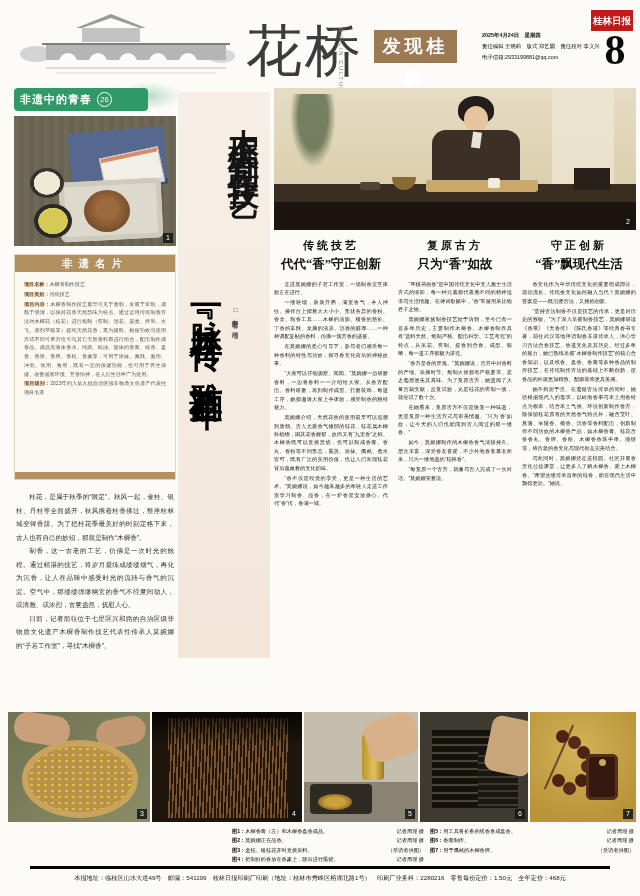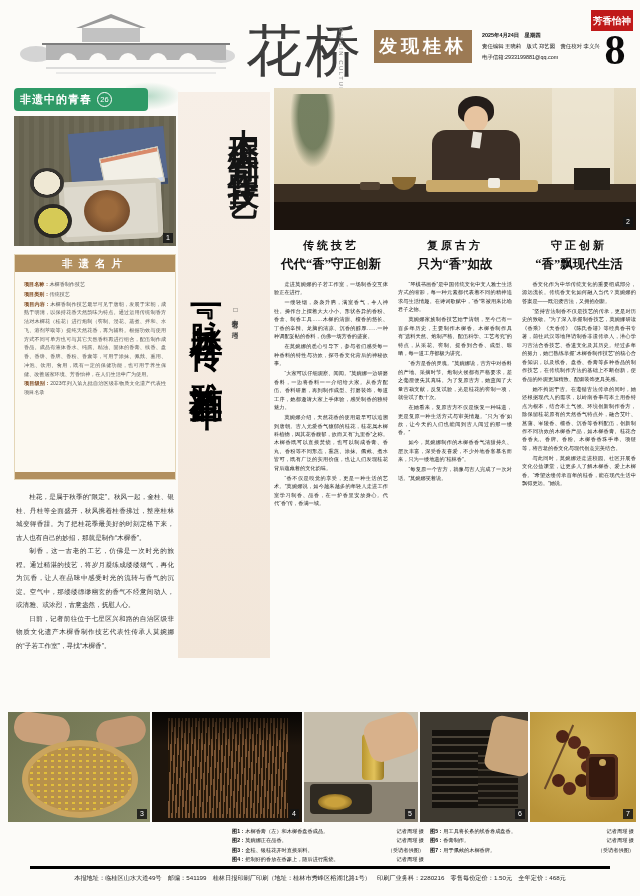--- a/index.html
+++ b/index.html
@@ -6,21 +6,21 @@
   html,body { background:#9a9a9a; }
   .page { position:relative; width:640px; height:896px; margin:0 auto; background:#fcfbf8;
           overflow:hidden; font-family:"Liberation Sans",sans-serif; color:#222; }
 
   
   .m-bridge { position:absolute; left:16px; top:6px; }
   .m-brand  { position:absolute; left:246px; top:14px; font-size:56px; font-weight:300;
               color:#3c3c3c; letter-spacing:3px; }
   .m-en     { position:absolute; left:338px; top:28px; writing-mode:vertical-rl;
               font-size:6px; color:#8a8a8a; letter-spacing:1.5px; }
-  .m-section{ position:absolute; left:374px; top:30px; width:98px; height:33px; background:#9c7a54;
+  .m-section{ position:absolute; left:374px; top:30px; width:83px; height:33px; background:#9c7a54;
               color:#fff; font-family:"Liberation Serif",serif; font-weight:700; font-size:18px;
               line-height:33px; text-align:center; letter-spacing:4px; }
   .m-meta   { position:absolute; left:482px; top:30px; width:126px; font-size:5.4px;
               color:#111; line-height:2.0; }
   .m-meta .b{ font-weight:700; }
   .m-logo   { position:absolute; left:591px; top:10px; width:42px; height:21px; background:#c01a1a;
               color:#fff; font-size:9.5px; font-weight:700; text-align:center; line-height:21px; }
   .m-pagenum{ position:absolute; left:596px; top:26px; width:38px; text-align:center; font-size:42px;
               font-weight:900; font-family:"Liberation Serif",serif; color:#0a0a0a; }
 
@@ -180,21 +180,21 @@
     <line x1="40" y1="67" x2="200" y2="67" stroke="#dedede" stroke-width="2" opacity=".6"></line>
   </svg>
   <div class="m-brand">花桥</div>
   <div class="m-en">GUILIN CULTURAL</div>
   <div class="m-section">发现桂林</div>
   <div class="m-meta">
     <div class="b">2025年4月24日　星期四</div>
     <div>责任编辑 王晓莉　版式 郑艺囡　责任校对 李义兴</div>
     <div>电子信箱:2933199881@qq.com</div>
   </div>
-  <div class="m-logo">芳香怡神</div>
+  <div class="m-logo">桂林日报</div>
   <div class="m-pagenum">8</div>
 
   <div class="leafdeco"></div>
   <div class="badge">
     <span class="badge-title">非遗中的青春</span>
     <span class="badge-num">26</span>
   </div>
 
   <div class="ph" id="photo1">
     <span class="lid"></span>

